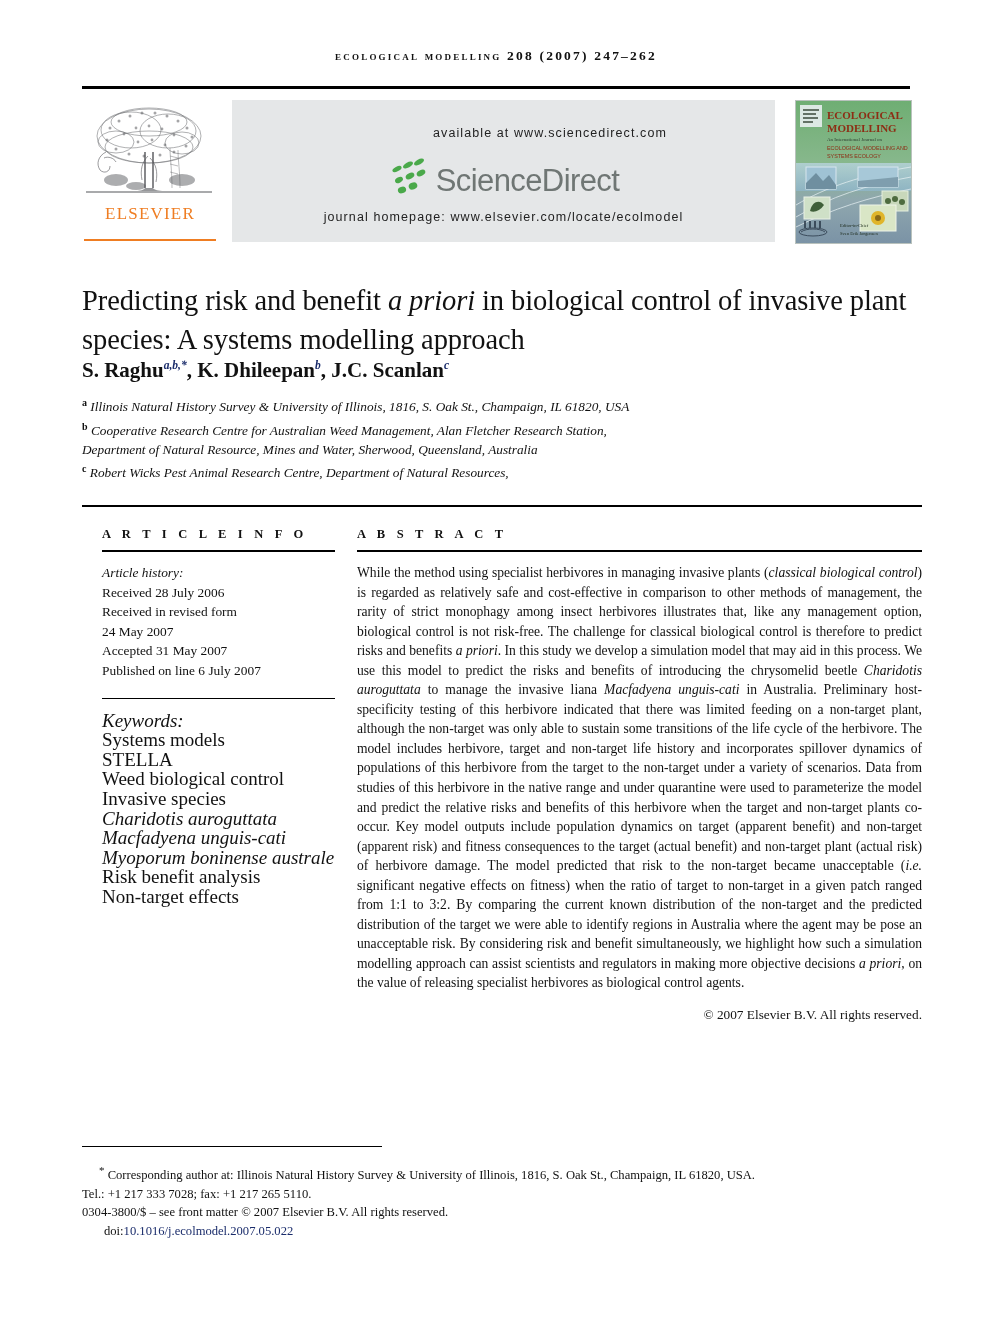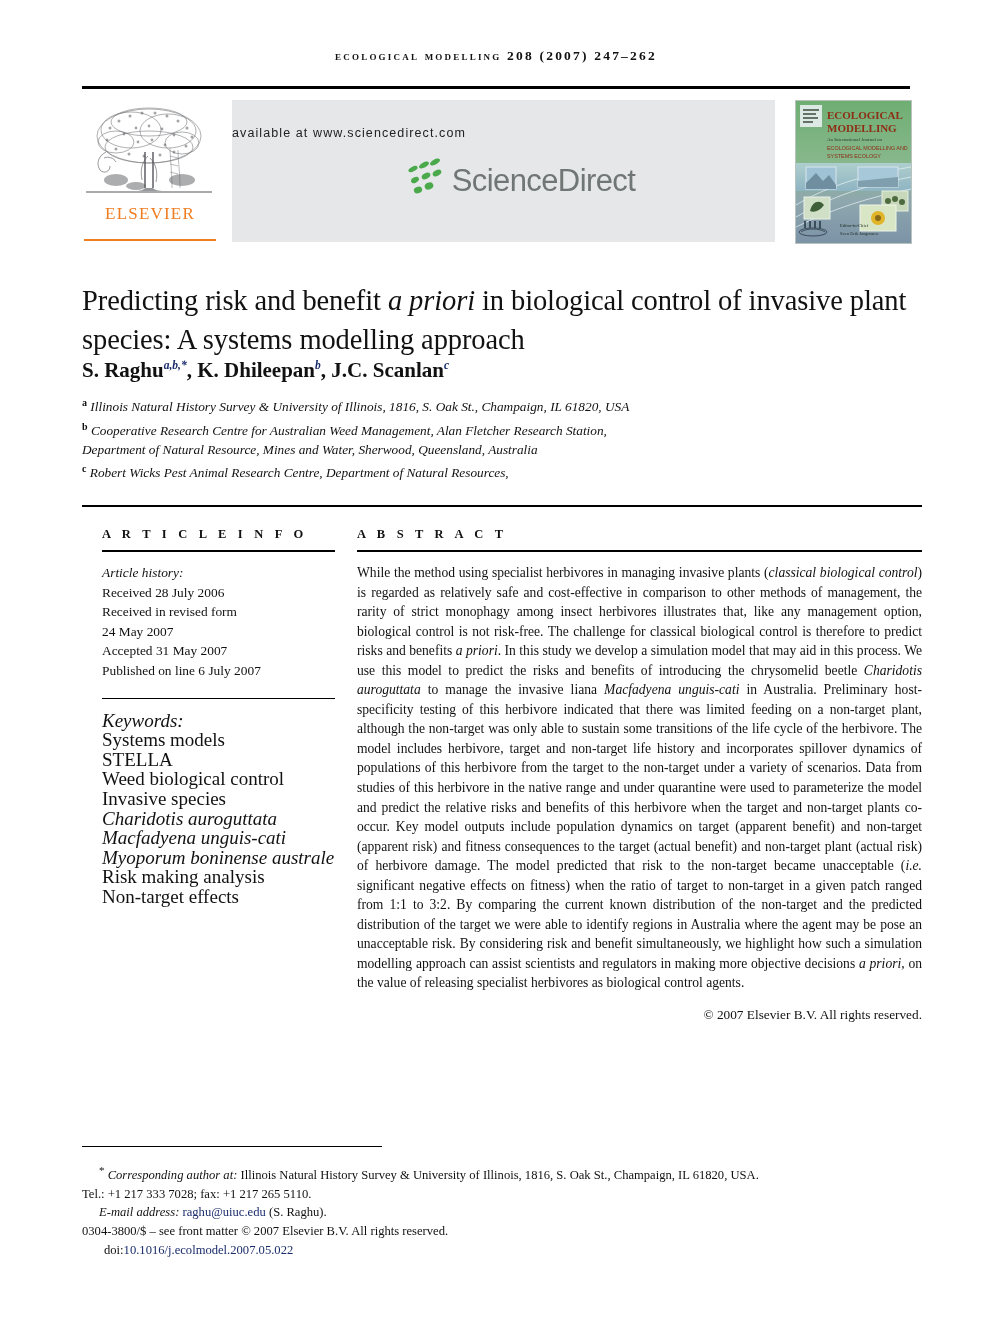--- a/index.html
+++ b/index.html
@@ -91,29 +91,29 @@
     position: absolute;
     left: 150px; top: 14px;
     width: 543px;
     height: 142px;
     background: #e5e7e8;
   }
   .sd-available {
     position: absolute;
     left: 0; top: 26px;
     width: 435px;
-    text-align: left;
+    text-align: right;
     font-family: "Liberation Sans", sans-serif;
     font-size: 12.5px;
     letter-spacing: 1.1px;
     color: #222;
   }
   .sd-logo-wrap {
     position: absolute;
-    left: 16px; top: 57px;
+    left: 0; top: 57px;
     width: 543px;
     text-align: center;
     height: 46px;
   }
   .sd-logo-inner {
     display: inline-block;
     position: relative;
     height: 46px;
   }
   .sd-leaves { display: inline-block; vertical-align: middle; }
@@ -277,21 +277,21 @@
   .footer {
     position: absolute;
     left: 82px; top: 1161px;
     width: 850px;
     font-family: "Liberation Serif", serif;
     font-size: 12.6px;
     line-height: 18.6px;
     color: #111;
   }
   .footer .star { font-size: 11px; vertical-align: super; }
-  .footer .corr { font-style: italic; }
+  .footer .corr { }
   .footer .indent { padding-left: 17px; }
   .footer a, .footer .link {
     color: #1a2c6b;
     text-decoration: none;
   }
   .footer .doi-line { margin-top: 0; margin-left: 22px; }
 </style>
 </head>
 <body>
 
@@ -378,20 +378,21 @@
                 <ellipse cx="33" cy="16" rx="4.6" ry="2.9" transform="rotate(-28 33 16)"></ellipse>
                 <ellipse cx="22" cy="19" rx="4.6" ry="2.9" transform="rotate(-28 22 19)"></ellipse>
                 <ellipse cx="11" cy="23" rx="4.2" ry="2.7" transform="rotate(-28 11 23)"></ellipse>
                 <ellipse cx="25" cy="29" rx="4.4" ry="3.4" transform="rotate(-20 25 29)"></ellipse>
                 <ellipse cx="14" cy="33" rx="4.2" ry="3.3" transform="rotate(-20 14 33)"></ellipse>
               </g>
             </svg>
           </span><span class="sd-wordmark">ScienceDirect</span>
         </span>
       </div>
+      <div class="sd-homepage">journal homepage: www.elsevier.com/locate/ecolmodel</div>
     </div>
 
     <div class="cover-thumb">
       <svg width="115" height="142" viewBox="0 0 115 142" xmlns="http://www.w3.org/2000/svg">
         <defs>
           <linearGradient id="cg" x1="0" y1="0" x2="0" y2="1">
             <stop offset="0%" stop-color="#6fae73"></stop>
             <stop offset="45%" stop-color="#88b88d"></stop>
             <stop offset="70%" stop-color="#8fa7ae"></stop>
             <stop offset="100%" stop-color="#7b93a6"></stop>
@@ -488,34 +489,33 @@
     <div class="kw-rule"></div>
     <div class="keywords">
       <div class="lbl">Keywords:</div>
       <div>Systems models</div>
       <div>STELLA</div>
       <div>Weed biological control</div>
       <div>Invasive species</div>
       <div class="sp" style="font-style: italic;">Charidotis auroguttata</div>
       <div class="sp" style="font-style: italic;">Macfadyena unguis-cati</div>
       <div class="sp" style="font-style: italic;">Myoporum boninense australe</div>
-      <div>Risk making analysis</div>
+      <div>Risk benefit analysis</div>
       <div>Non-target effects</div>
     </div>
   </div>
 
   <div class="col-right">
     <div class="sec-head">A B S T R A C T</div>
     <div class="sec-rule"></div>
     <div class="abstract-body" id="abstract-body"><span>While the method using specialist herbivores in managing invasive plants (</span><em>classical biological control</em><span>) is regarded as relatively safe and cost-effective in comparison to other methods of management, the rarity of strict monophagy among insect herbivores illustrates that, like any management option, biological control is not risk-free. The challenge for classical biological control is therefore to predict risks and benefits </span><em>a priori</em><span>. In this study we develop a simulation model that may aid in this process. We use this model to predict the risks and benefits of introducing the chrysomelid beetle </span><em>Charidotis auroguttata</em><span> to manage the invasive liana </span><em>Macfadyena unguis-cati</em><span> in Australia. Preliminary host-specificity testing of this herbivore indicated that there was limited feeding on a non-target plant, although the non-target was only able to sustain some transitions of the life cycle of the herbivore. The model includes herbivore, target and non-target life history and incorporates spillover dynamics of populations of this herbivore from the target to the non-target under a variety of scenarios. Data from studies of this herbivore in the native range and under quarantine were used to parameterize the model and predict the relative risks and benefits of this herbivore when the target and non-target plants co-occur. Key model outputs include population dynamics on target (apparent benefit) and non-target (apparent risk) and fitness consequences to the target (actual benefit) and non-target plant (actual risk) of herbivore damage. The model predicted that risk to the non-target became unacceptable (</span><em>i.e.</em><span> significant negative effects on fitness) when the ratio of target to non-target in a given patch ranged from 1:1 to 3:2. By comparing the current known distribution of the non-target and the predicted distribution of the target we were able to identify regions in Australia where the agent may be pose an unacceptable risk. By considering risk and benefit simultaneously, we highlight how such a simulation modelling approach can assist scientists and regulators in making more objective decisions </span><em>a priori</em><span>, on the value of releasing specialist herbivores as biological control agents.</span></div>
     <div class="copyright">© 2007 Elsevier B.V. All rights reserved.</div>
   </div>
 
   <div class="footer-rule"></div>
   <div class="footer">
     <div class="indent"><span class="star">*</span> <span class="corr">Corresponding author at:</span><span> Illinois Natural History Survey &amp; University of Illinois, 1816, S. Oak St., Champaign, IL 61820, USA.</span></div>
     <div>Tel.: +1 217 333 7028; fax: +1 217 265 5110.</div>
-    <div class="indent"><span class="corr">E-mail address:</span> <span class="link">raghu@uiuc.edu</span> <span>(S. Raghu).</span></div>
     <div>0304-3800/$ – see front matter © 2007 Elsevier B.V. All rights reserved.</div>
     <div class="doi-line"><span>doi:</span><span class="link">10.1016/j.ecolmodel.2007.05.022</span></div>
   </div>
 
 </div>
 
 </body></html>

